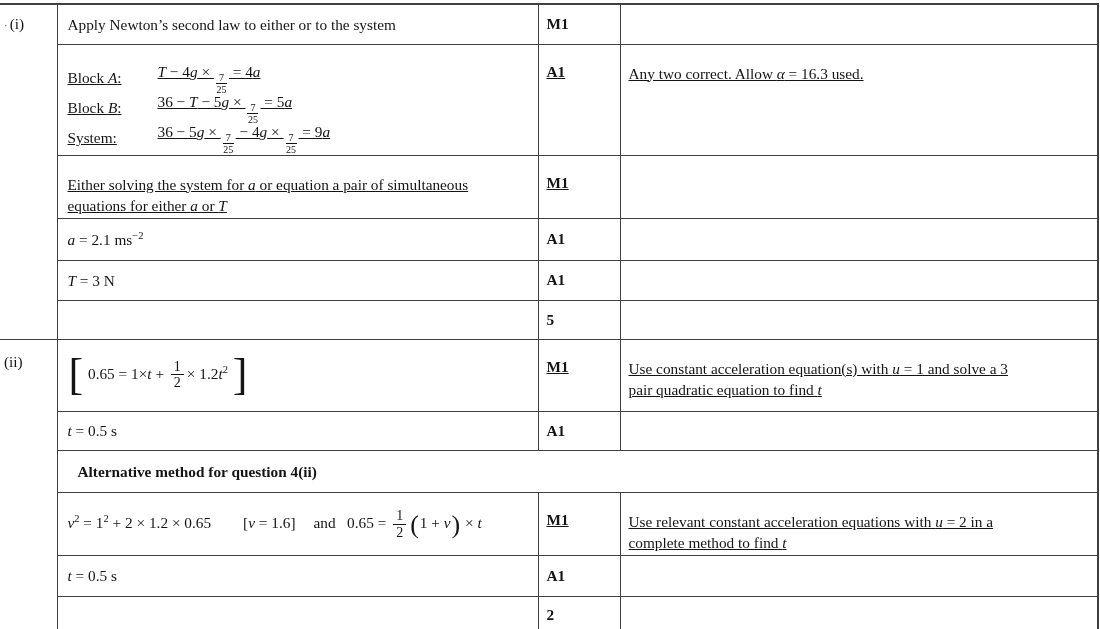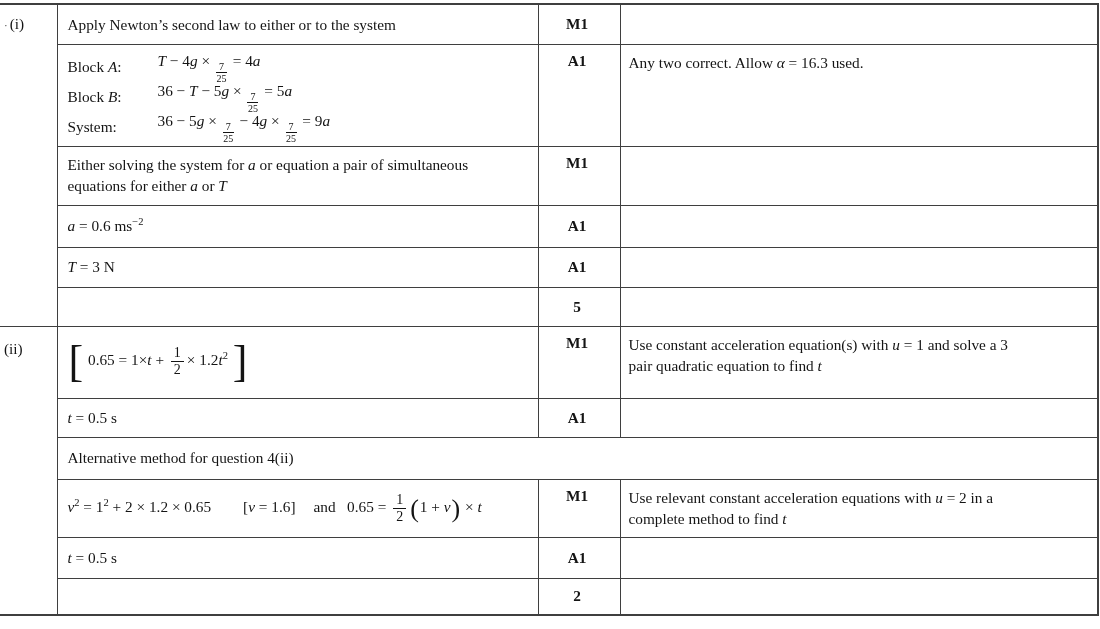--- a/index.html
+++ b/index.html
@@ -3,23 +3,23 @@
 <meta charset="utf-8">
 <style>
   html,body{margin:0;padding:0;background:#ffffff;}
   .page{position:relative;width:1100px;height:629px;background:#fff;overflow:hidden;
         font-family:"Liberation Serif","DejaVu Serif",serif;color:#141414;}
   table.ms{border-collapse:collapse;table-layout:fixed;width:1098px;margin-top:3px;
            border-top:2px solid #3f3f3f;border-bottom:2px solid #3f3f3f;border-right:2px solid #3f3f3f;}
   td{border:1px solid #3f3f3f;vertical-align:middle;padding:2px 8px;font-size:15.3px;overflow:hidden;}
   td.lbl{border-left:none;vertical-align:top;padding:10px 4px 0 4px;}
   td.work{padding-left:10px;}
-  td.mark{text-align:center;padding-right:12px;font-weight:bold;}
-  td.vt{vertical-align:top;padding-top:7px;}
-  td.hdr{font-weight:normal;padding-left:10px;}
+  td.mark{text-align:left;padding-right:12px;font-weight:bold;}
+  td.vt{vertical-align:top;padding-top:18px;text-decoration:underline;}
+  td.hdr{font-weight:bold;padding-left:20px;}
   .mline{display:block;line-height:1.38;white-space:nowrap;}
   .inl .mline{display:inline;}
   .eqline{height:30px;display:flex;align-items:center;}
   .eqlabel{display:inline-block;width:90px;flex:0 0 90px;}
   .it{font-style:italic;}
   .sp{font-size:10.5px;vertical-align:6px;letter-spacing:0;}
   .fr{display:inline-flex;flex-direction:column;align-items:center;vertical-align:middle;
       line-height:1.05;margin:0 3px;font-size:14px;}
   .fr .fn{padding:0 3px 0px;border-bottom:1px solid #141414;display:block;text-align:center;}
   .fr .fd{padding-top:1px;display:block;}
@@ -91,21 +91,21 @@
               <div class="mline"><span>Either solving the system for </span><span class="it">a</span><span> or equation a pair of simultaneous</span></div>
               <div class="mline"><span>equations for either </span><span class="it">a</span><span> or </span><span class="it">T</span></div>
             </div>
           </td>
         <td class="mark vt"><span>M1</span></td>
         <td class="comment"></td>
       </tr>
       <tr style="height:42px">
         <td class="work">
             <div class="math">
-              <div class="mline"><span class="it">a</span><span> = 0.6 ms</span><span class="sp">−2</span></div>
+              <div class="mline"><span class="it">a</span><span> = 2.1 ms</span><span class="sp">−2</span></div>
             </div>
           </td>
         <td class="mark"><span>A1</span></td>
         <td class="comment"></td>
       </tr>
       <tr style="height:40px">
         <td class="work">
             <div class="math">
               <div class="mline"><span class="it">T</span><span> = 3 N</span></div>
             </div>

